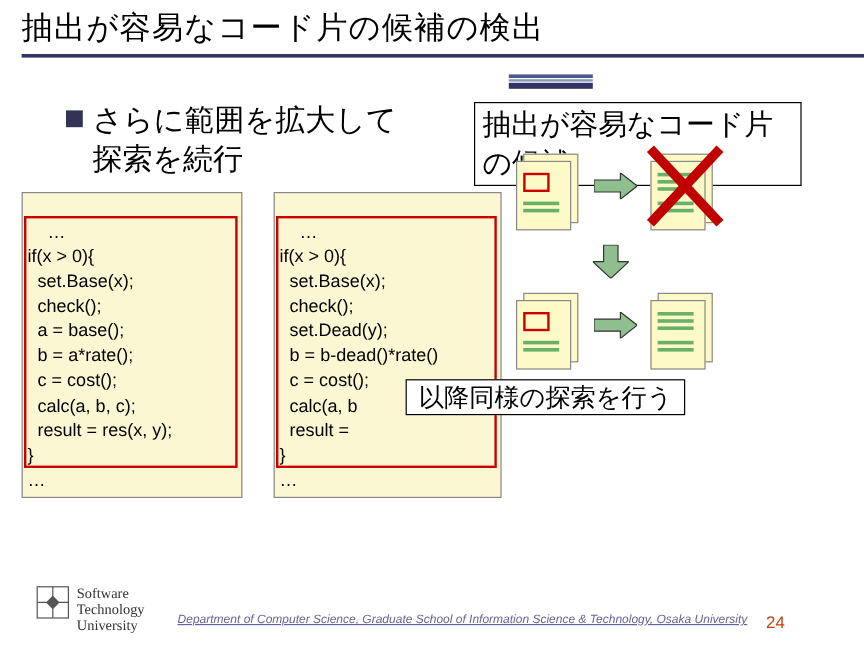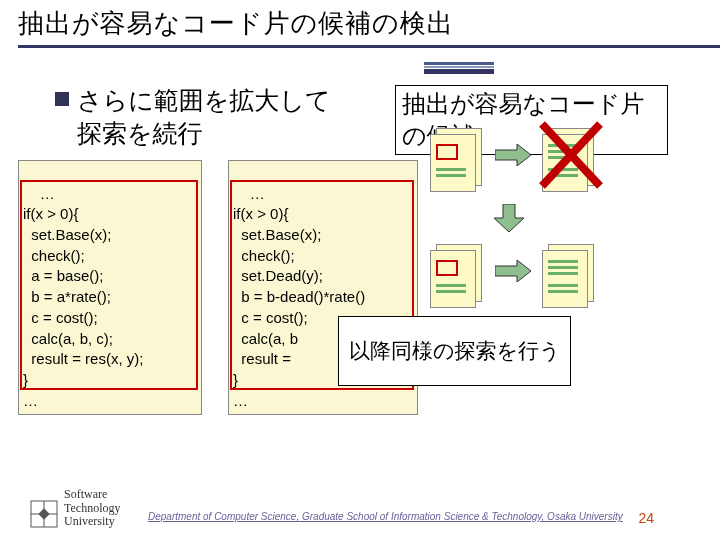--- a/index.html
+++ b/index.html
@@ -28,23 +28,23 @@
   .doc-icon { position: absolute; width: 58px; height: 70px; }
   .doc-page { position: absolute; left: 8px; top: 6px; width: 46px; height: 58px; background: #fdfac8; border: 1px solid #888; }
   .doc-page.front { left: 2px; top: 12px; }
   .doc-sq { position: absolute; left: 8px; top: 22px; width: 22px; height: 16px; border: 2.5px solid #cc0000; }
   .doc-line { position: absolute; height: 2.5px; background: #6ab06a; }
 
   .cross-svg { position: absolute; }
 
   .small-arrow { position: absolute; }
 
-  .continue-box { position: absolute; left: 338px; top: 316px; background: #fff; border: 1px solid #000; font-size: 21px; padding: 20px 10px; }
+  .continue-box { position: absolute; left: 338px; top: 316px; background: #fff; border: 1px solid #000; font-size: 21px; padding: 0 10px; }
 
-  .footer-logo { position: absolute; left: 30px; bottom: 12px; display: flex; align-items: flex-end; gap: 6px; margin-top: 39px; }
+  .footer-logo { position: absolute; left: 30px; bottom: 12px; display: flex; align-items: flex-start; gap: 6px; margin-top: 39px; }
   .logo-text { font-size: 12px; line-height: 1.1; color: #333; font-family: Georgia, serif; }
   .footer-dept { position: absolute; left: 148px; bottom: 18px; font-size: 10px; color: #666399; font-style: italic; text-decoration: underline; width: 510px; }
   .page-num { position: absolute; right: 14px; bottom: 14px; font-size: 14px; color: #c2410c; }
 </style>
 </head>
 <body>
 
 <div class="slide">
 
   <div class="title-bar">

